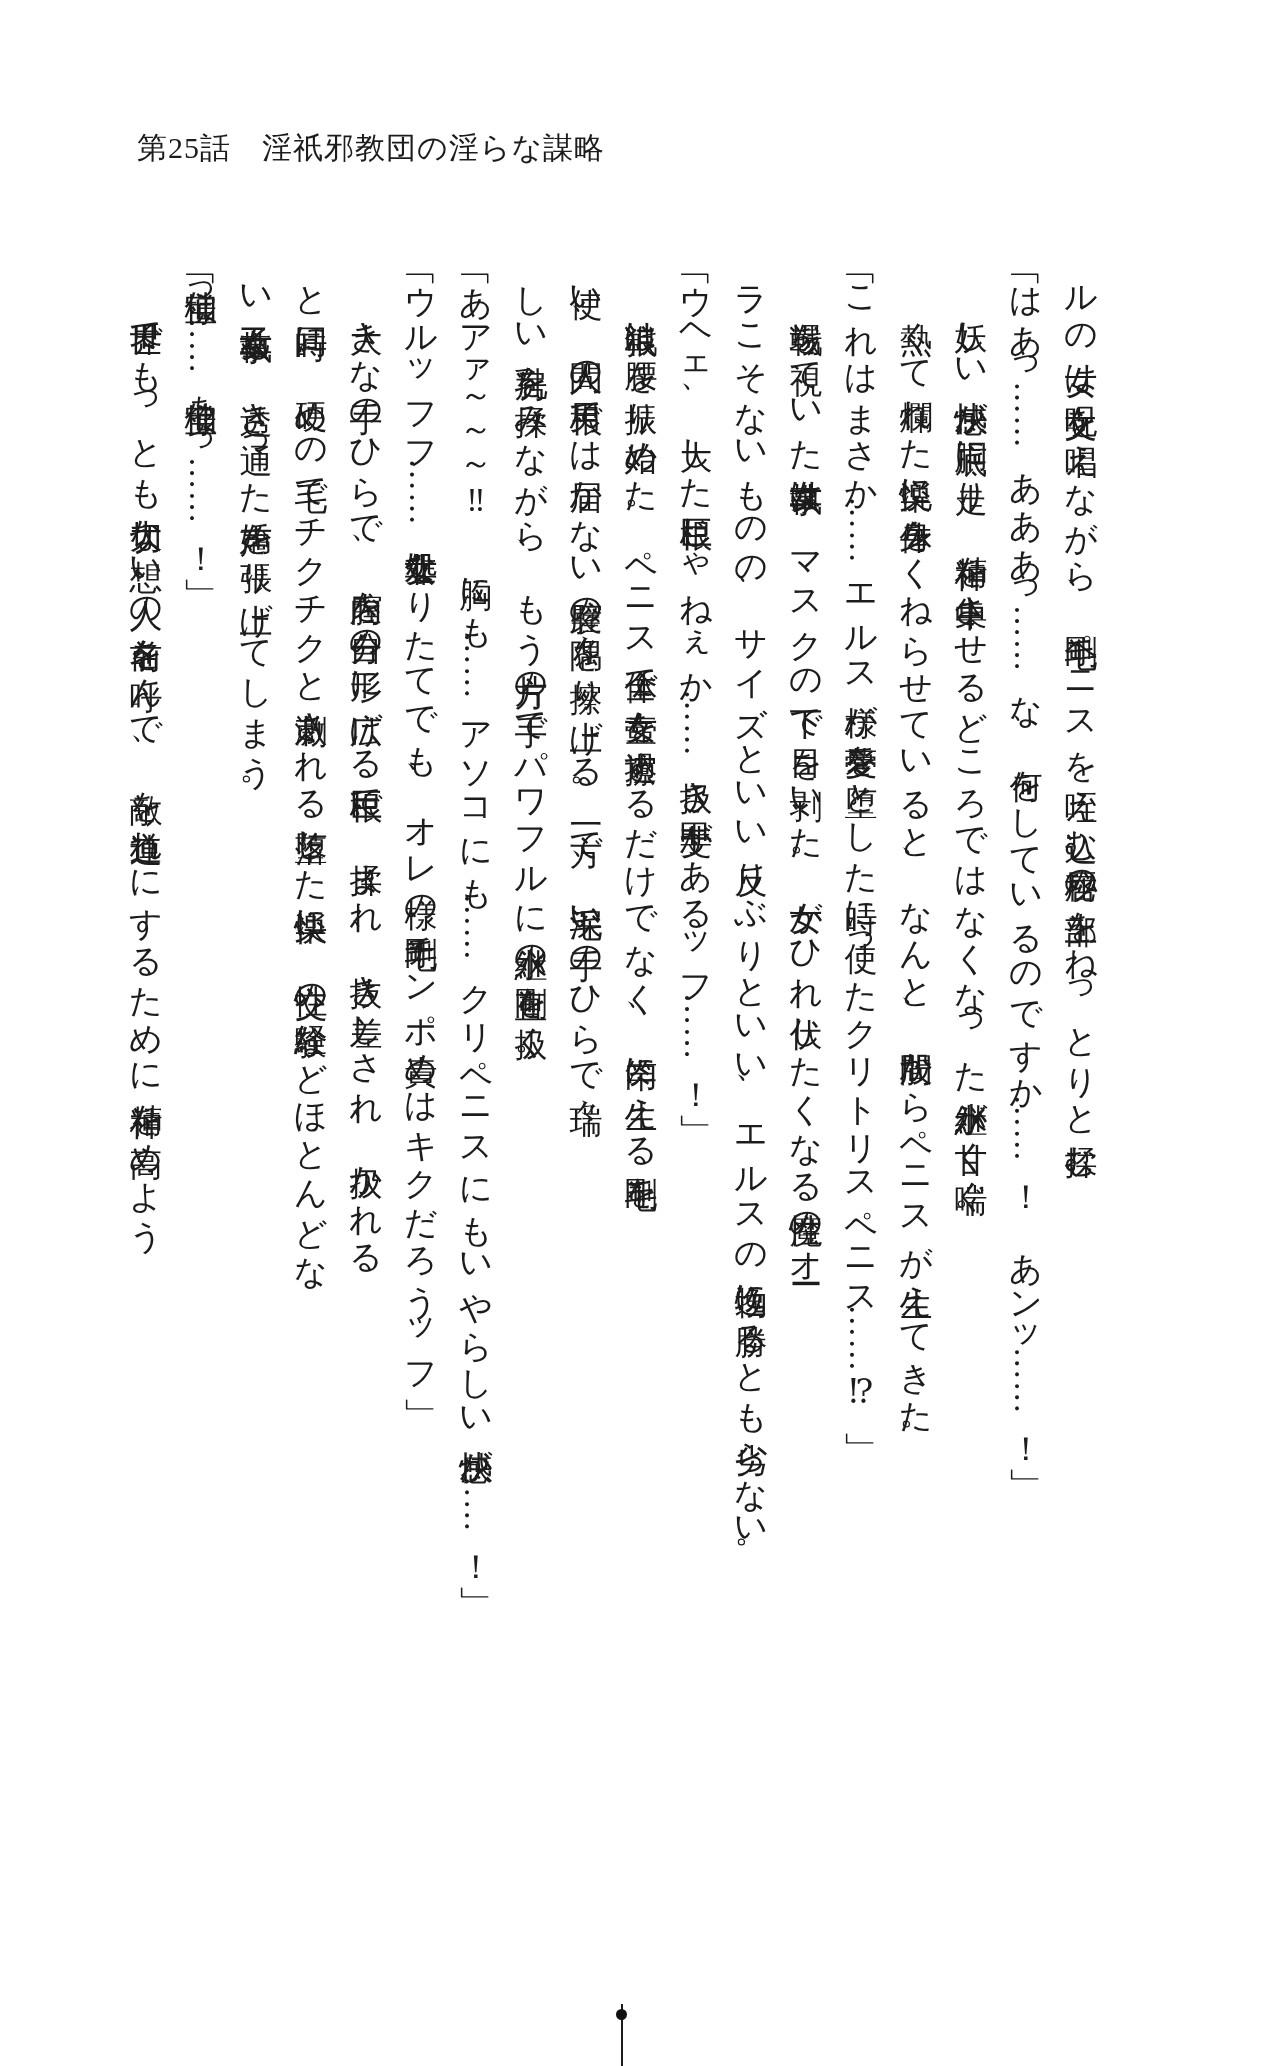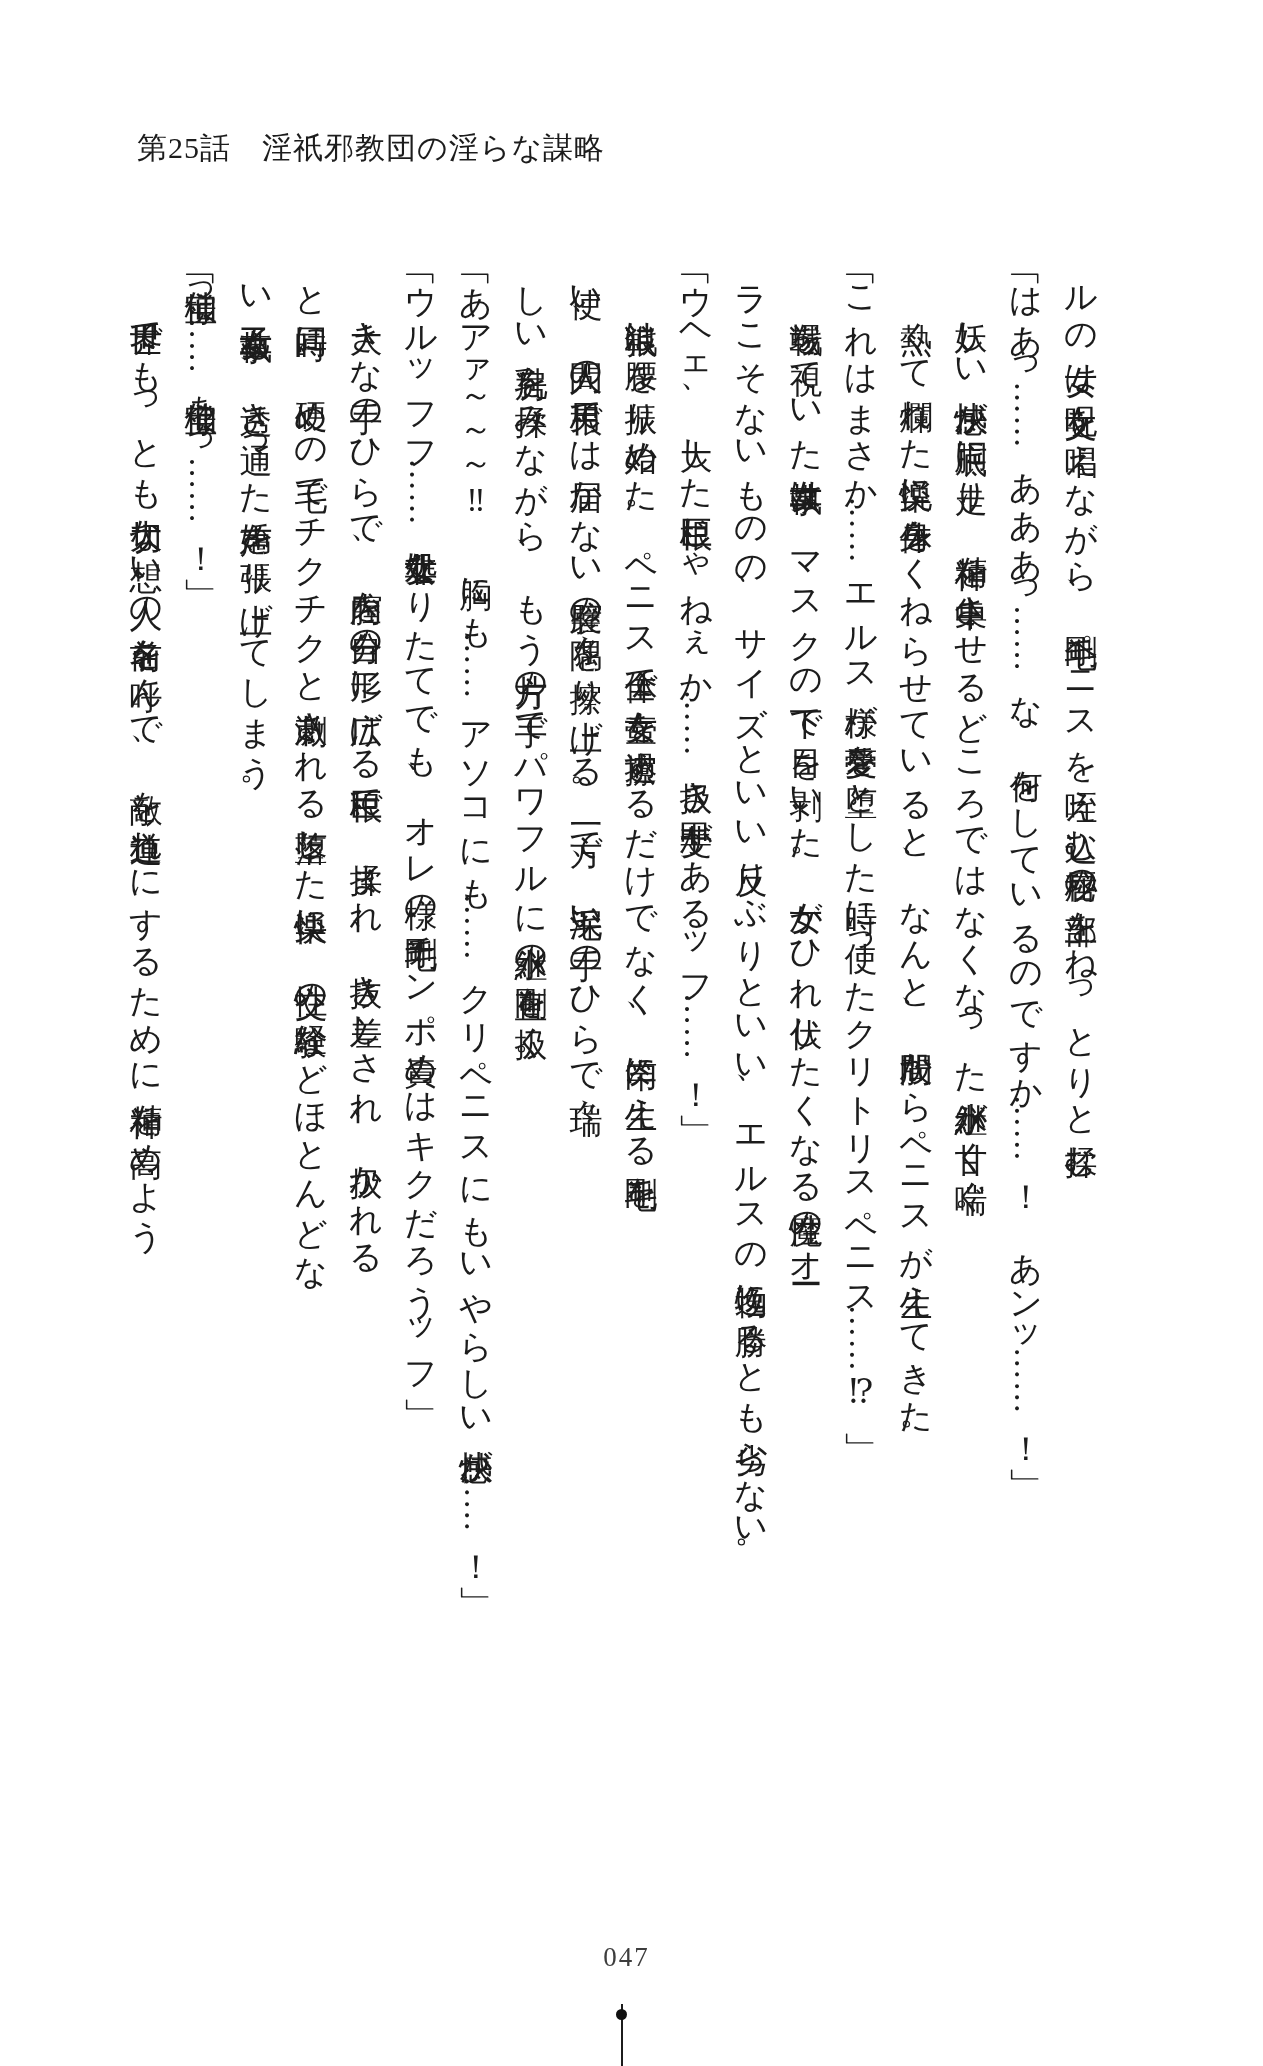--- a/index.html
+++ b/index.html
@@ -89,17 +89,16 @@
       <p class="line">しい乳房を揉みながら、もう片方の手でパワフルに氷継の剛直を扱く。</p>
       <p class="line">「あアァ～～～‼　胸にも……アソコにも……クリペニスにもいやらしい快感が……！」</p>
       <p class="line">「ウルッフフ……非処女なりたてでも、オレ様の剛毛チンポ責めはキクだろうッフ」</p>
       <p class="line indent">大きな手のひらで、膣内を自分の形に広げる巨根で、揉まれ、抜き差しされ、扱かれる</p>
       <p class="line">と同時に、硬めの毛でチクチクと刺激される堕落した快楽に、性交の経験などほとんどな</p>
       <p class="line">い乙女執事も、透き通った嬌声を張り上げてしまう。</p>
       <p class="line">「宝仙様っ……宝仙様ぁっ……！」</p>
       <p class="line indent">世界でもっとも大切な想い人の名前を呼んで、敵を道連れにするために精神を高めよう</p>
     </div>
 
-  <div class="page-number">047</div>
 
   <div class="footer-rule"></div>
   <div class="footer-dot"></div>
 </div>
 
 </body></html>

